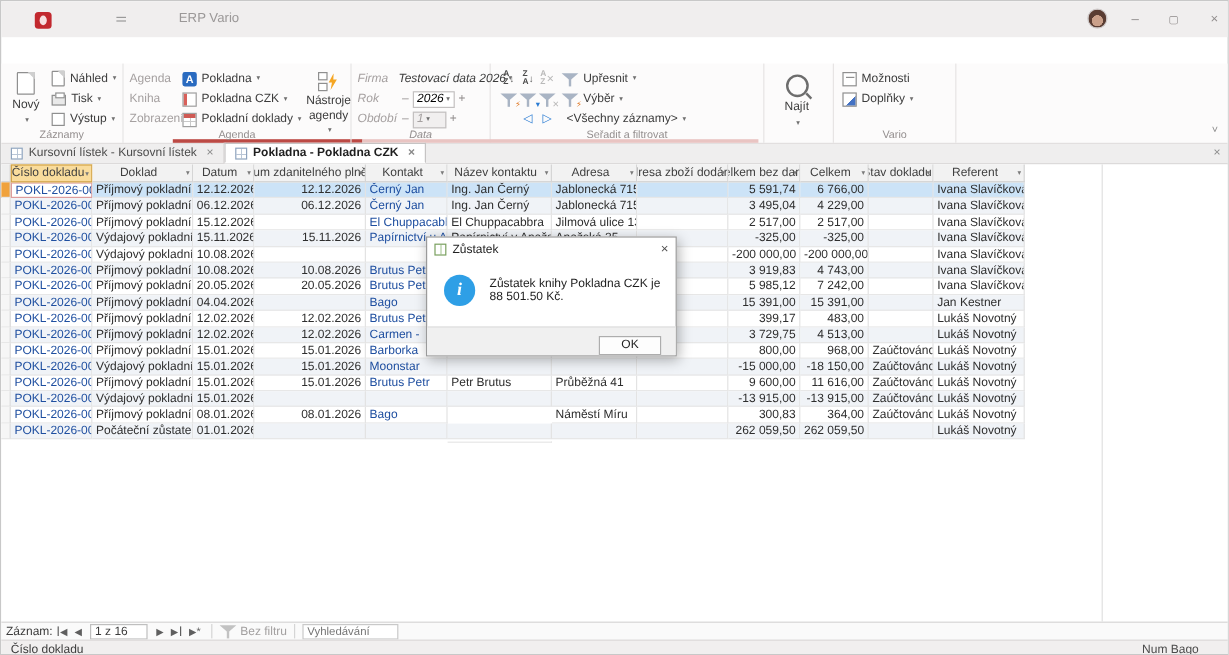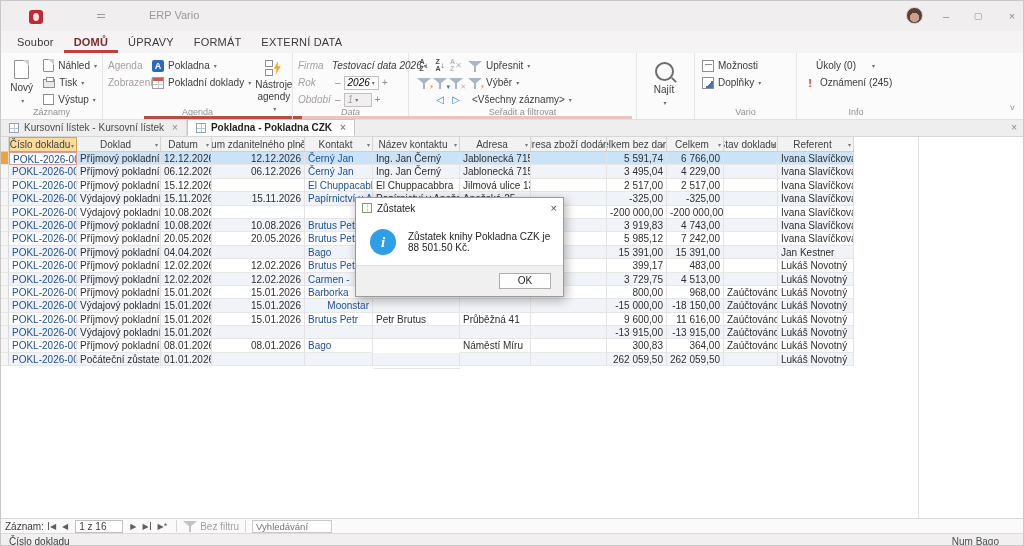--- a/index.html
+++ b/index.html
@@ -103,21 +103,21 @@
   .td.num{text-align:right;}
 
   
   .dialog{position:absolute;left:354px;top:60px;width:209px;height:100px;background:#fff;border:1px solid #9a9a9a;box-shadow:2px 3px 10px rgba(0,0,0,.3);z-index:20;}
   .dlg-title{height:20px;display:flex;align-items:center;padding:0 6px;font-size:10px;color:#222;gap:5px;}
   .dlg-title .dicon{width:10px;height:10px;border:1px solid #7aa05f;background:linear-gradient(to right,transparent 4px,#cfe0c5 4px 5px,transparent 5px),#fff;}
   .dlg-title .dx{margin-left:auto;color:#4d4d4d;font-size:11px;}
   .dlg-body{display:flex;align-items:center;gap:12px;padding:6px 8px 6px 14px;height:48px;}
   .ic-info{width:26px;height:26px;border-radius:50%;background:#2e9fe6;color:#fff;font-size:15px;font-weight:bold;display:flex;align-items:center;justify-content:center;flex:0 0 26px;font-family:"Liberation Serif",serif;font-style:italic;}
   .dlg-msg{font-size:10px;color:#1d1d1d;}
-  .dlg-foot{position:absolute;left:0;bottom:0;width:100%;height:31px;background:#f0f0f0;border-top:1px solid #dedede;}
+  .dlg-foot{position:absolute;left:0;bottom:0;width:100%;height:24px;background:#f0f0f0;border-top:1px solid #dedede;}
   .okbtn{position:absolute;right:12px;top:7px;width:52px;height:16px;background:#fdfdfd;border:1px solid #adadad;font-size:10px;color:#222;text-align:center;line-height:14px;}
 
   
   .recnav{position:absolute;left:0;top:517px;width:1024px;height:15px;background:#fafafa;border-top:1px solid #d8d6d6;display:flex;align-items:center;font-size:10px;color:#3c3c3c;padding-left:4px;}
   .recnav .navg{color:#5f5f5f;font-size:8px;margin:0 3px;display:inline-flex;align-items:center;}
   .navg .bar{display:inline-block;width:1px;height:8px;background:#5f5f5f;margin:0 1px;}
   .posbox{width:48px;height:13px;background:#fff;border:1px solid #bfbfbf;margin:0 4px;padding:0 3px;line-height:12px;}
   .vr{width:1px;height:12px;background:#d5d5d5;margin:0 6px;}
   .nofilter{color:#a3a0a0;display:inline-flex;align-items:center;gap:3px;}
   .nofilter .funnel::before{border-top-color:#c2c2c2;} .nofilter .funnel::after{background:#c2c2c2;}
@@ -134,27 +134,20 @@
   <div class="titlebar">
     <div class="appicon"></div>
     <div class="qat-chev"></div>
     <div class="wintitle">ERP Vario</div>
     <div class="avatar"></div>
     <div class="winbtn btn-min">–</div>
     <div class="winbtn btn-max">▢</div>
     <div class="winbtn btn-close">×</div>
   </div>
 
-  <div class="menubar">
-    <div class="mitem">Soubor</div>
-    <div class="mitem active">DOMŮ</div>
-    <div class="mitem">ÚPRAVY</div>
-    <div class="mitem">FORMÁT</div>
-    <div class="mitem">EXTERNÍ DATA</div>
-  </div>
 
   <div class="ribbon">
 
     <div class="rgroup" style="width:102px;">
       <div class="bigbtn">
         <span class="ic-page big"></span>
         <span class="blabel"><span>Nový</span><br><span class="chev">▾</span></span>
       </div>
       <div class="smallcol">
         <div class="smallbtn">
@@ -176,20 +169,28 @@
       <div class="glabel">Záznamy</div>
     </div>
 
     <div class="rgroup" style="width:190px;">
       <div>
         <div class="rrow">
             <span class="rlab">Agenda</span>
           <span class="rval">
               <span class="ic-a">A</span>
               <span class="lbl" style="margin:0 2px 0 4px;">Pokladna</span>
+              <span class="chev">▾</span>
+            </span>
+          </div>
+        <div class="rrow">
+            <span class="rlab">Kniha</span>
+          <span class="rval">
+              <span class="ic-book"></span>
+              <span class="lbl" style="margin:0 2px 0 4px;">Pokladna CZK</span>
               <span class="chev">▾</span>
             </span>
           </div>
         <div class="rrow">
             <span class="rlab">Zobrazení</span>
           <span class="rval">
               <span class="ic-grid"></span>
               <span class="lbl" style="margin:0 2px 0 4px;">Pokladní doklady</span>
               <span class="chev">▾</span>
             </span>
@@ -310,33 +311,20 @@
           </div>
         <div class="smallbtn">
             <span class="ic-addin"></span>
             <span class="lbl">Doplňky</span>
             <span class="chev">▾</span>
           </div>
       </div>
       <div class="glabel">Vario</div>
     </div>
 
-    <div class="rgroup" style="width:118px;border-right:none;">
-      <div class="smallcol" style="margin-left:2px;">
-        <div class="smallbtn">
-            <span class="lbl" style="margin-left:12px;">Úkoly (0)</span>
-            <span class="chev" style="margin-left:14px;">▾</span>
-          </div>
-        <div class="smallbtn">
-            <span class="excl">!</span>
-            <span class="lbl">Oznámení (245)</span>
-          </div>
-      </div>
-      <div class="glabel">Info</div>
-    </div>
 
     <div class="ribbon-collapse">˅</div>
   </div>
 
   <div class="tabbar">
     <div class="dtab">
       <span class="ticon"></span>
       <span>Kursovní lístek - Kursovní lístek</span>
       <span class="x">×</span>
     </div>
@@ -565,21 +553,21 @@
           <div class="td num" style="width: 57px;">968,00</div>
           <div class="td" style="width: 54px;">Zaúčtováno</div>
           <div class="td" style="width: 76px;">Lukáš Novotný</div>
         </div>
         <div class="tr alt">
           <div class="rowsel"></div>
           <div class="td link" style="width: 68px;">POKL-2026-00005</div>
           <div class="td" style="width: 84px;">Výdajový pokladní doklad</div>
           <div class="td" style="width: 51px;">15.01.2026</div>
           <div class="td num" style="width: 93px;">15.01.2026</div>
-          <div class="td link" style="width: 68px; text-align: right;">Moonstar</div>
+          <div class="td link" style="width: 68px;">Moonstar</div>
           <div class="td" style="width: 87px;"></div>
           <div class="td" style="width: 71px;"></div>
           <div class="td" style="width: 76px;"></div>
           <div class="td num" style="width: 60px;">-15 000,00</div>
           <div class="td num" style="width: 57px;">-18 150,00</div>
           <div class="td" style="width: 54px;">Zaúčtováno</div>
           <div class="td" style="width: 76px;">Lukáš Novotný</div>
         </div>
         <div class="tr">
           <div class="rowsel"></div>

